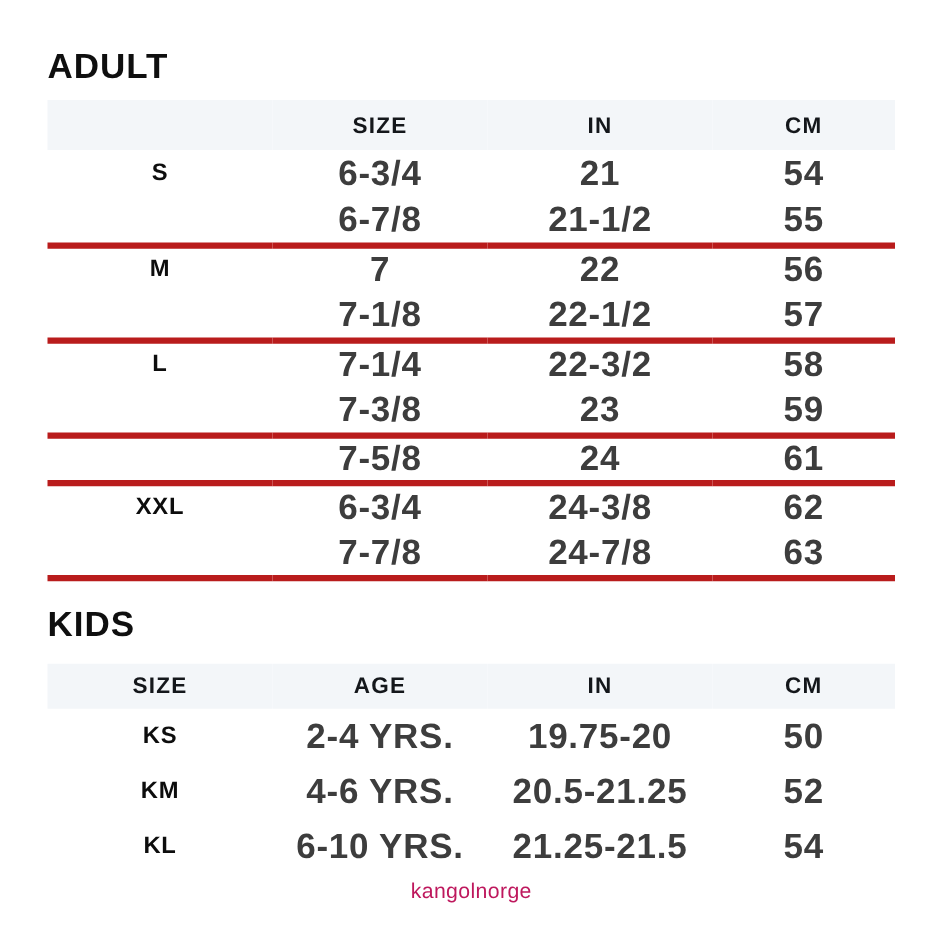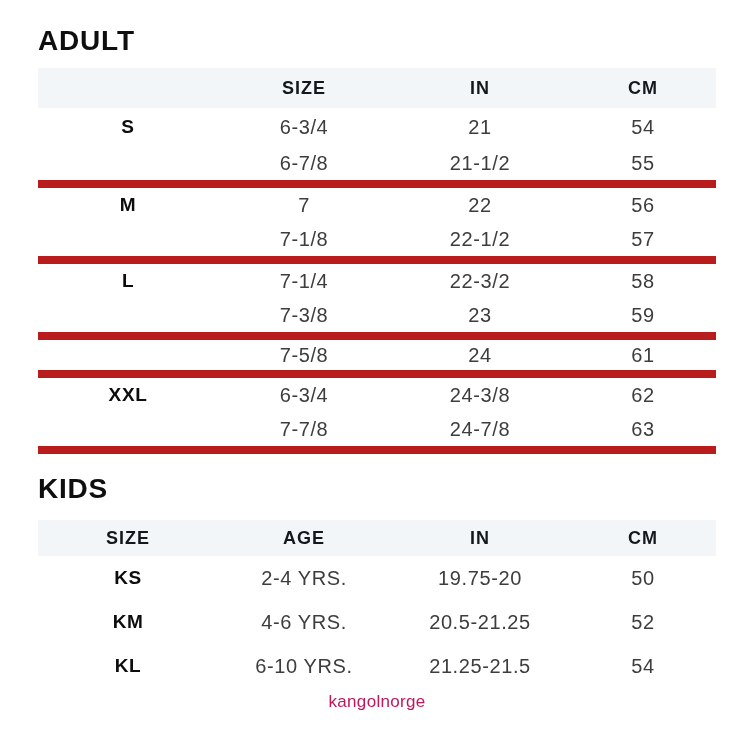--- a/index.html
+++ b/index.html
@@ -15,21 +15,21 @@
     box-sizing: border-box;
     padding: 26px 38px 0 38px;
     overflow: hidden;
   }
   .section-title {
     font-size: 28px;
     line-height: 30px;
     font-weight: 900;
     letter-spacing: 0.8px;
     color: #0f0f0f;
-    margin: 0 0 12px 0;
+    margin: 12px 0 12px 0;
   }
   .section-title.kids {
     margin: 20px 0 16px 0;
   }
   table.size-table {
     border-collapse: collapse;
     table-layout: fixed;
     width: 678px;
   }
   col.c1 { width: 180px; }
@@ -44,30 +44,30 @@
   th {
     font-size: 18px;
     font-weight: 800;
     letter-spacing: 1px;
     color: #14171b;
     text-align: center;
     padding: 0;
   }
   td {
     text-align: center;
-    font-size: 20px;
-    font-weight: 400;
+    font-size: 28px;
+    font-weight: 700;
     letter-spacing: 0.6px;
     color: #3d3d3d;
     padding: 0;
   }
   .adult tbody tr { height: 38px; }
   .kids-table tbody tr { height: 44px; }
   tr.group-end {
-    border-bottom: 8px solid #b91c1c;
+    border-bottom: 5px solid #b91c1c;
   }
   td.row-label {
     font-size: 19px;
     font-weight: 800;
     letter-spacing: 0.6px;
     color: #0d0d0d;
   }
   .footer {
     width: 678px;
     text-align: center;

